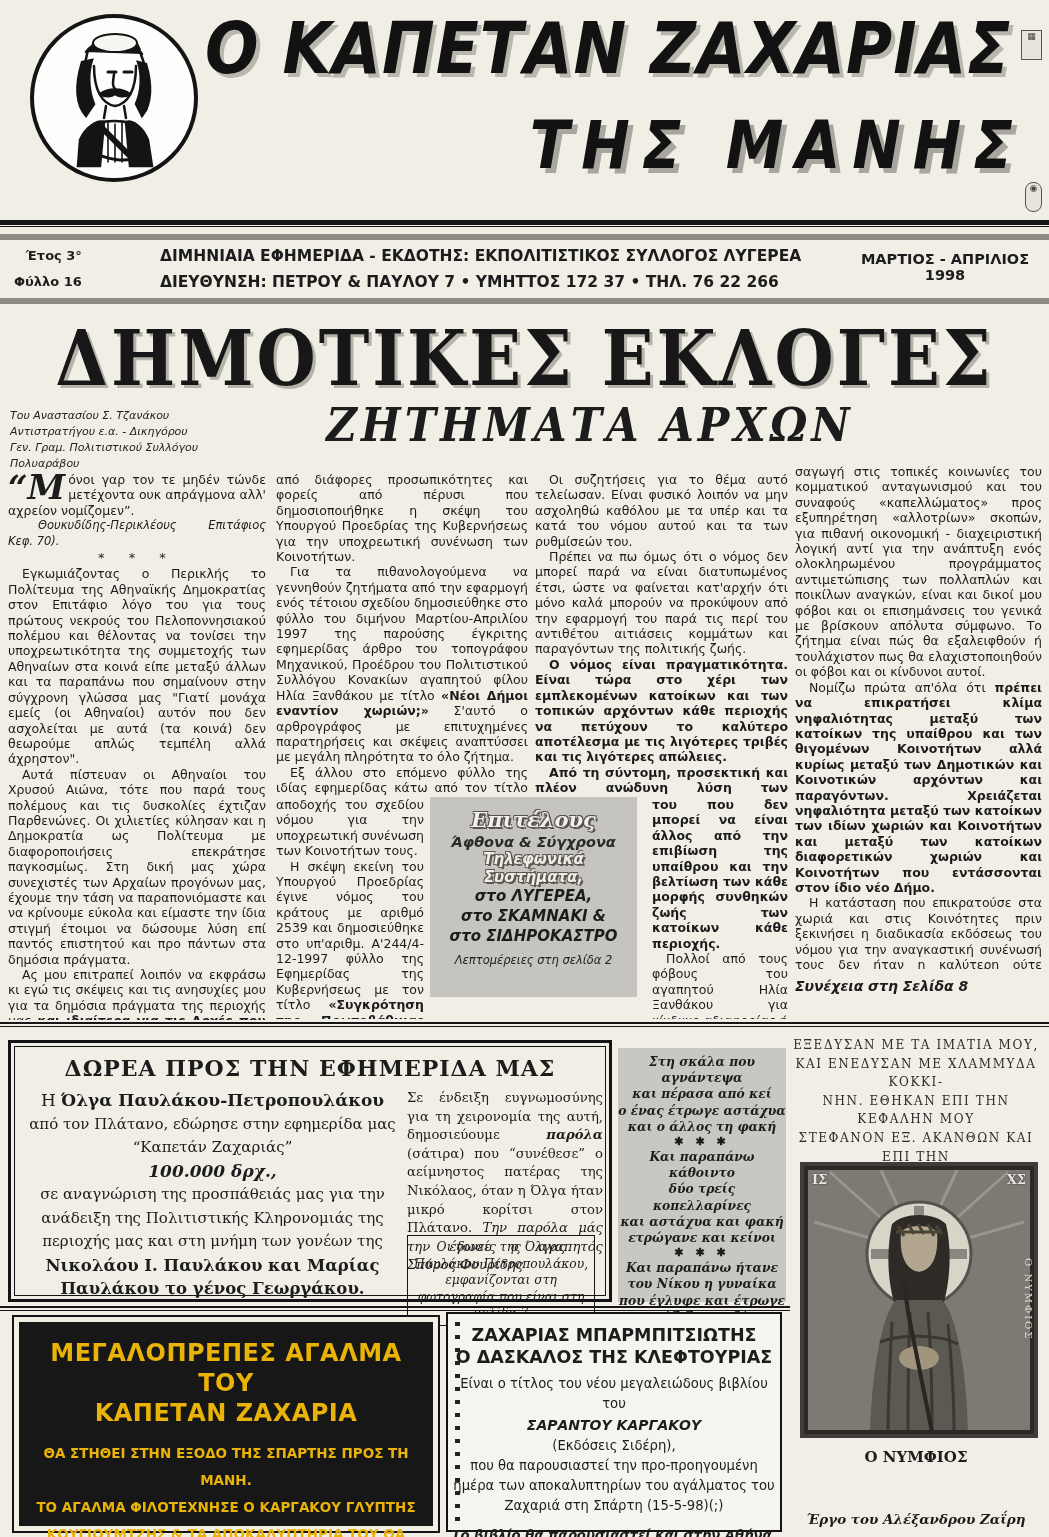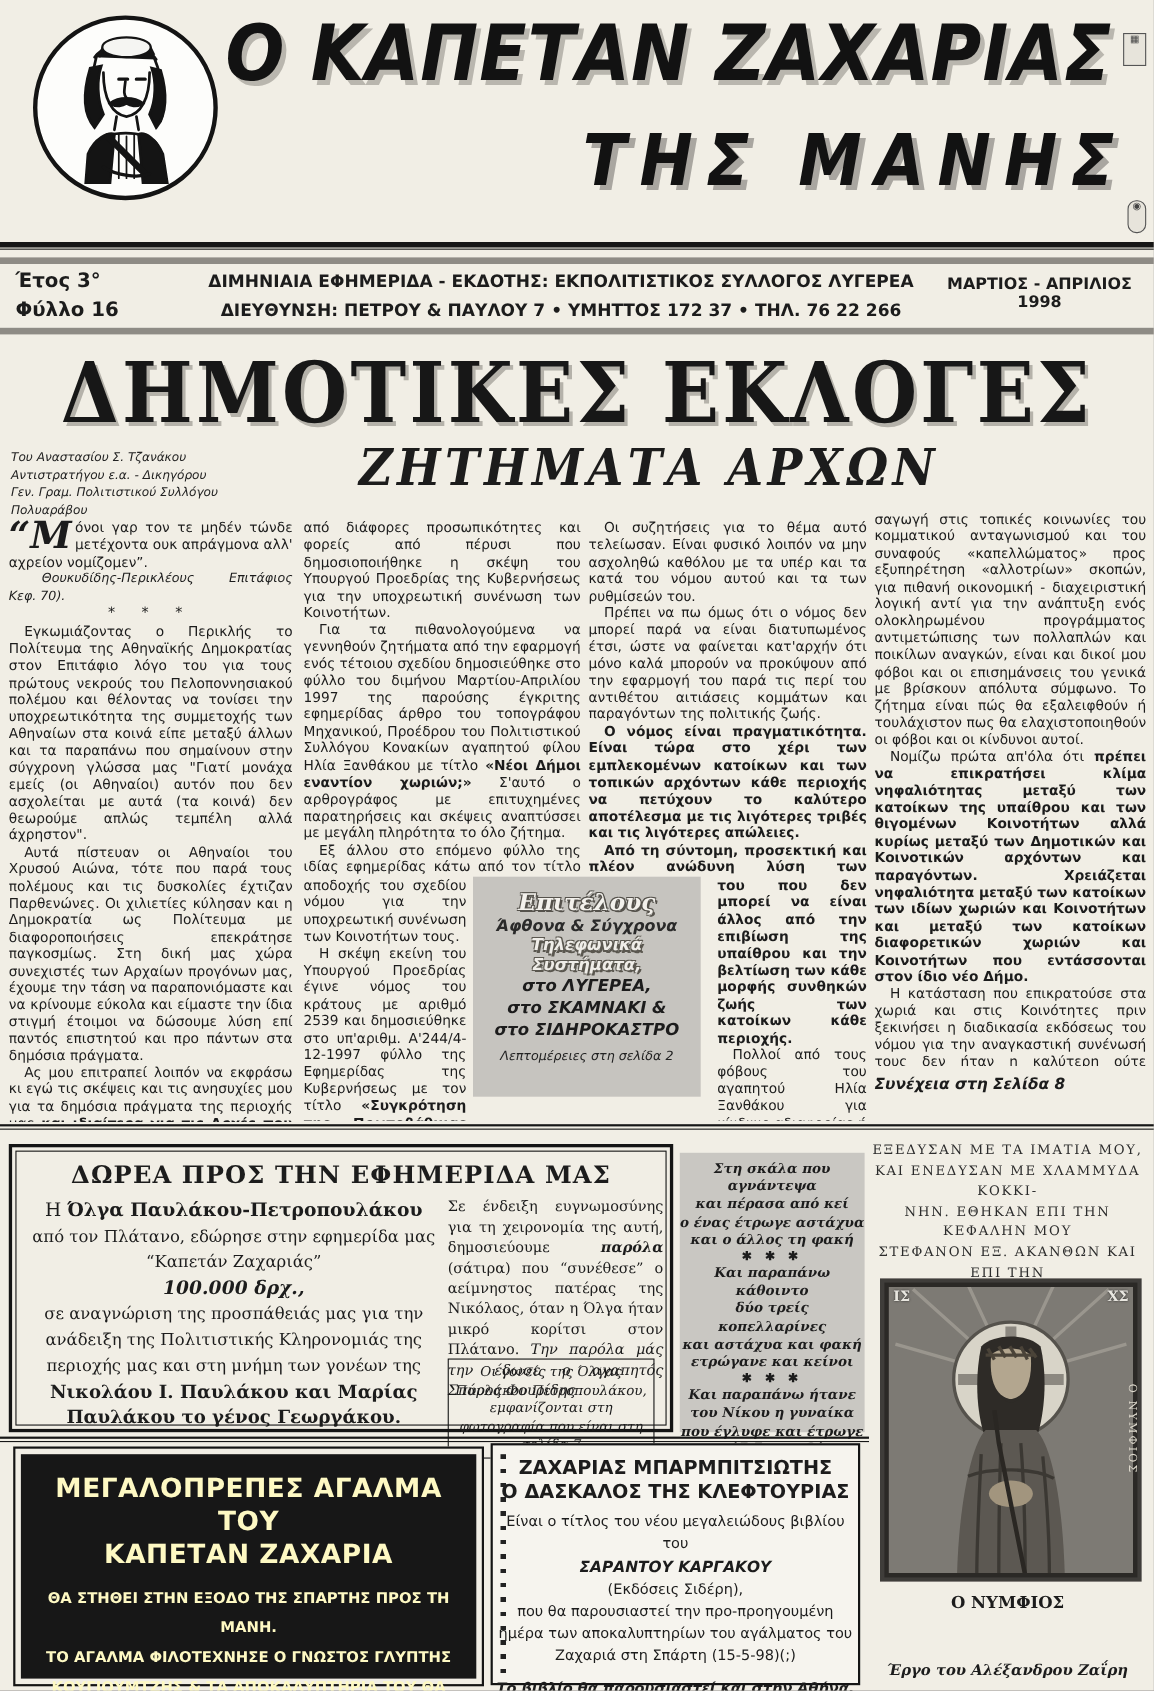--- a/index.html
+++ b/index.html
@@ -19,22 +19,22 @@
            font-weight:bold;font-style:italic;font-size:58px;letter-spacing:12px;
            white-space:nowrap;color:#121212;text-shadow:5px 4px 0 #a9a6a0;
            transform:scaleY(1.12);transform-origin:top left;}
   .mast-rule{position:absolute;left:0;top:220px;width:1049px;height:7px;
              border-top:5px solid #161616;border-bottom:1px solid #161616;}
   .corner-mark{position:absolute;border:1px solid #555;background:#e7e4db;color:#444;
                font-size:9px;line-height:10px;text-align:center;overflow:hidden;}
 
   
   .bar{position:absolute;left:0;width:1049px;height:6px;background:#8e8b85;}
-  .issue{position:absolute;left:14px;top:243px;font-weight:bold;font-size:18px;line-height:26px;}
-  .infocenter{position:absolute;left:160px;top:243px;width:700px;text-align:center;
+  .issue{position:absolute;left:14px;top:243px;font-weight:bold;font-size:13px;line-height:26px;text-align:right;}
+  .infocenter{position:absolute;left:160px;top:243px;width:700px;
               font-weight:bold;font-size:15.5px;line-height:26px;}
   .issuedate{position:absolute;left:845px;top:251px;width:200px;text-align:center;
              font-weight:bold;font-size:14.5px;}
 
   
   .headline{position:absolute;left:0;top:313px;width:1049px;text-align:center;
             font-family:"DejaVu Serif","Liberation Serif",serif;font-weight:bold;
             font-size:68px;letter-spacing:3px;white-space:nowrap;color:#171717;
             text-shadow:3px 3px 0 #b5b2aa;transform:scaleY(1.12);transform-origin:top center;}
   .subheadline{position:absolute;left:240px;top:398px;width:700px;text-align:center;
@@ -105,21 +105,21 @@
   .icon-side{position:absolute;right:4px;top:96px;color:#ddd8cc;font-size:10px;
              letter-spacing:2px;writing-mode:vertical-rl;font-family:"DejaVu Serif",serif;}
   .icon-caption{position:absolute;left:788px;top:1448px;width:256px;text-align:center;
                 font-family:"DejaVu Serif","Liberation Serif",serif;}
   .cap1{font-weight:bold;font-size:15px;}
   .cap2{font-weight:bold;font-style:italic;font-size:13.5px;line-height:19px;margin-top:44px;}
 
   
   .statue{position:absolute;left:12px;top:1315px;width:428px;height:218px;
           border:2px solid #141414;background:#f1eee5;padding:5px;}
-  .statue-in{background:#171717;color:#fef9c3;width:100%;height:100%;text-align:center;}
+  .statue-in{background:#171717;color:#eab308;width:100%;height:100%;text-align:center;}
   .st-title{font-weight:bold;font-size:24px;line-height:30px;padding-top:16px;letter-spacing:.5px;}
   .st-body{font-weight:bold;font-size:13.5px;line-height:27px;padding-top:12px;}
 
   
   .book{position:absolute;left:446px;top:1312px;width:336px;height:220px;
         border:2px solid #141414;background:#f6f4ee;text-align:center;}
   .book-dots{position:absolute;left:7px;top:8px;bottom:8px;width:5px;
              background-image:repeating-linear-gradient(#222 0 4px,transparent 4px 13px);}
   .bk-title{font-weight:bold;font-size:17.5px;line-height:22px;padding-top:10px;}
   .bk-line{font-size:13.2px;line-height:20px;}
@@ -333,21 +333,21 @@
   <div class="hr2" style="top:1306px;width:790px;" data-interactable="false"></div>
 
   <div class="statue" data-interactable="false">
     <div class="statue-in" data-interactable="false">
       <div class="st-title" data-interactable="false">
         <div>ΜΕΓΑΛΟΠΡΕΠΕΣ ΑΓΑΛΜΑ ΤΟΥ</div>
         <div>ΚΑΠΕΤΑΝ ΖΑΧΑΡΙΑ</div>
       </div>
       <div class="st-body" data-interactable="false">
         <div data-interactable="false">ΘΑ ΣΤΗΘΕΙ ΣΤΗΝ ΕΞΟΔΟ ΤΗΣ ΣΠΑΡΤΗΣ ΠΡΟΣ ΤΗ ΜΑΝΗ.</div>
-        <div data-interactable="false">ΤΟ ΑΓΑΛΜΑ ΦΙΛΟΤΕΧΝΗΣΕ Ο ΓΝΩΣΤΟΣ ΓΛΥΠΤΗΣ</div>
+        <div data-interactable="false">ΤΟ ΑΓΑΛΜΑ ΦΙΛΟΤΕΧΝΗΣΕ Ο ΚΑΡΓΑΚΟΥ ΓΛΥΠΤΗΣ</div>
         <div data-interactable="false">ΚΟΥΓΙΟΥΜΤΖΗΣ &amp; ΤΑ ΑΠΟΚΑΛΥΠΤΗΡΙΑ ΤΟΥ ΘΑ ΓΙΝΟΥΝ</div>
 
       </div>
     </div>
   </div>
 
   <div class="book" data-interactable="false">
     <div class="book-dots" data-interactable="false"></div>
     <div class="bk-title" data-interactable="false">
       <div>ΖΑΧΑΡΙΑΣ ΜΠΑΡΜΠΙΤΣΙΩΤΗΣ</div>

